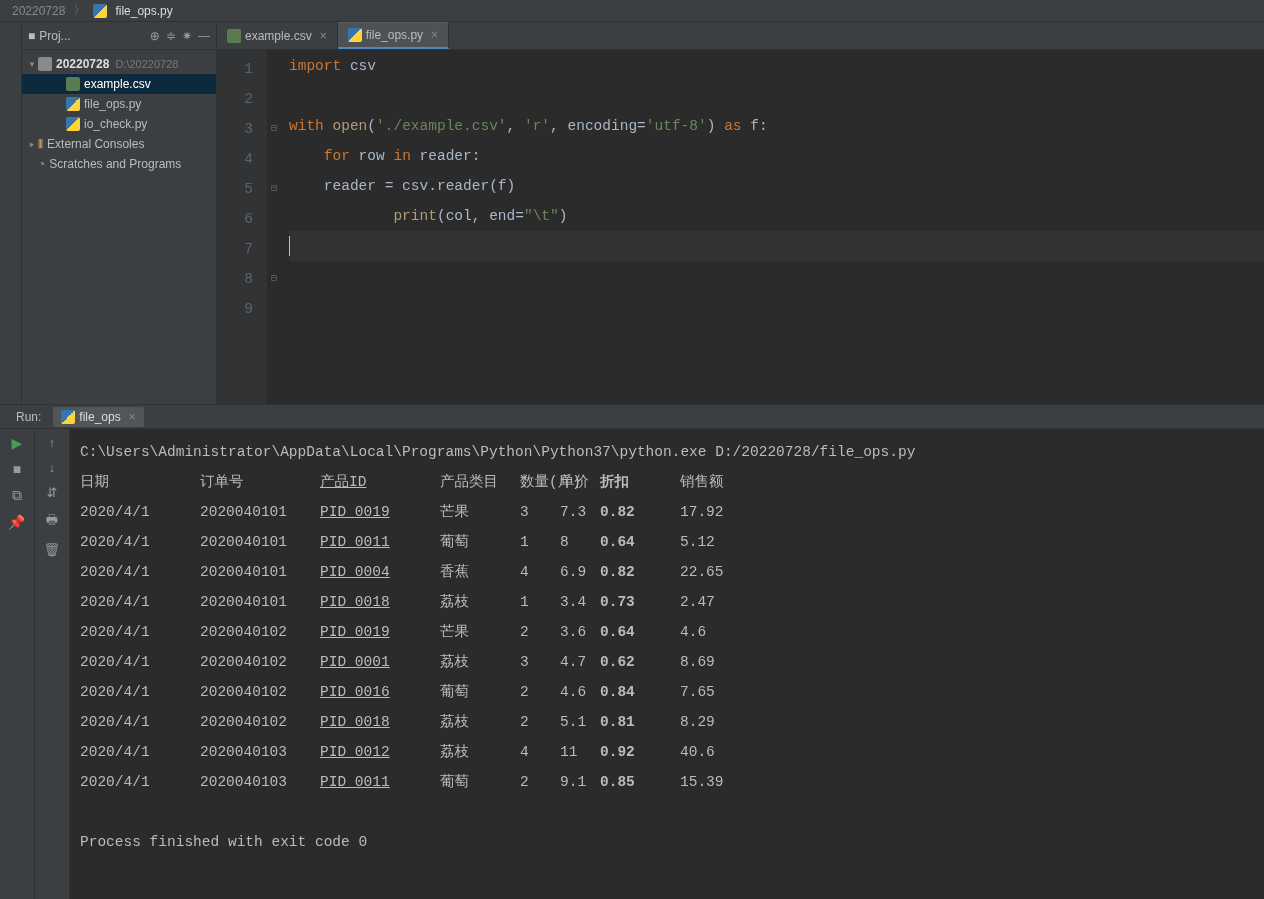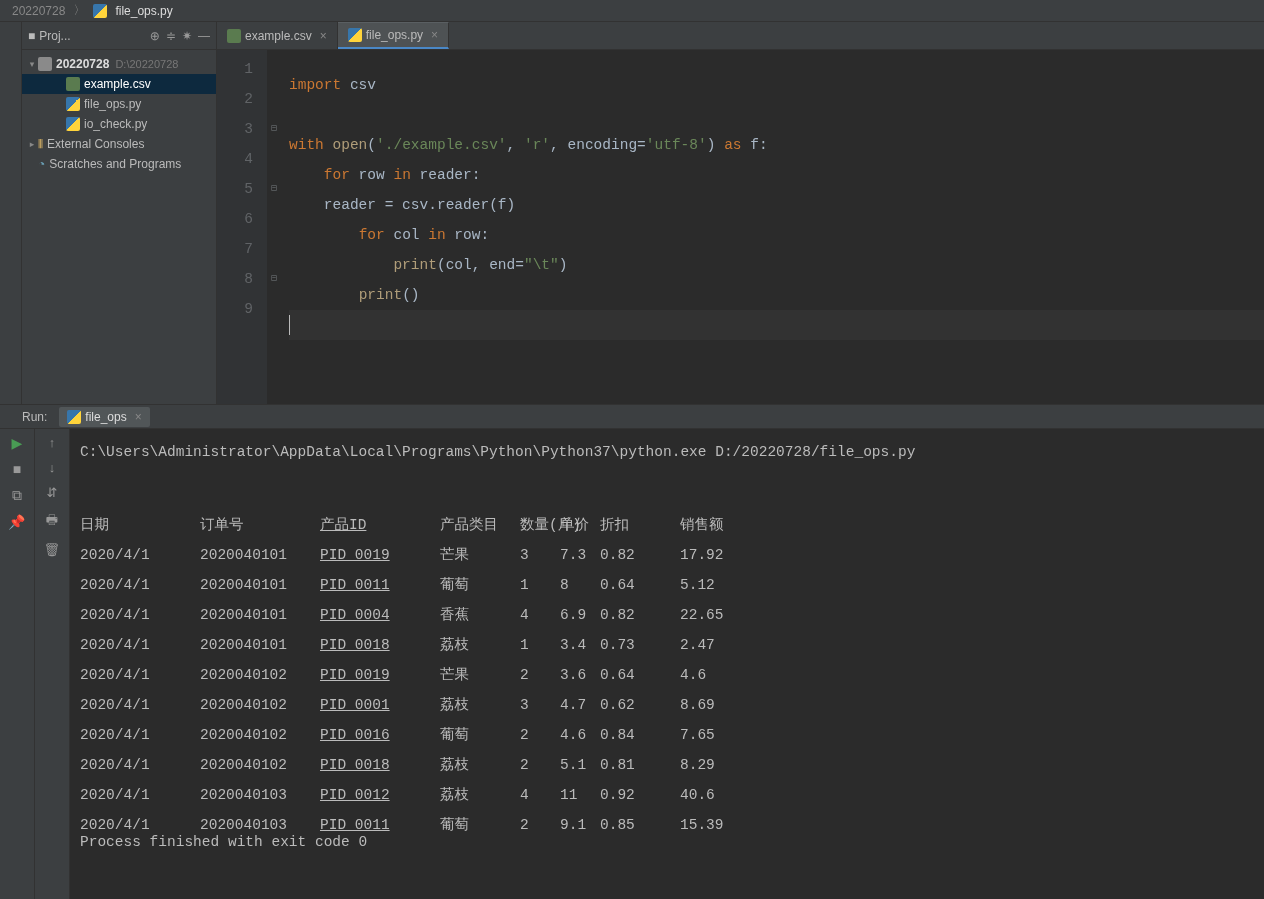--- a/index.html
+++ b/index.html
@@ -145,21 +145,21 @@
 .fold-col {
   width: 14px;
   background: #2b2b2b;
   padding-top: 4px;
   color: #606366;
   font-size: 10px;
 }
 .fold-col div { height: 30px; text-align: center; }
 .code {
   flex: 1;
-  padding-top: 20px;
+  padding-top: 1px;
   padding-left: 8px;
 }
 .code-line { height: 30px; white-space: pre; color: #a9b7c6; }
 .code-line.current { background: #323232; }
 .k { color: #cc7832; }
 .s { color: #6a8759; }
 .fn { color: #b09d79; }
 .p { color: #a9b7c6; }
 .c-caret {
   display: inline-block;
@@ -172,21 +172,21 @@
   background: #2b2b2b;
   border-top: 1px solid #323232;
   display: flex;
   flex-direction: column;
 }
 .run-header {
   height: 24px;
   background: #3c3f41;
   display: flex;
   align-items: center;
-  padding: 0 22px;
+  padding: 0 16px;
   border-bottom: 1px solid #323232;
 }
 .run-header .label { color: #bbb; margin-right: 12px; }
 .run-tab {
   display: flex;
   align-items: center;
   background: #515658;
   height: 20px;
   padding: 0 8px;
   border-radius: 2px;
@@ -225,22 +225,22 @@
   line-height: 30px;
   white-space: pre;
   overflow: hidden;
 }
 .console-row { height: 30px; }
 .c0{display:inline-block;width:120px;}
 .c1{display:inline-block;width:120px;}
 .c2{display:inline-block;width:120px;text-decoration:underline;}
 .c3{display:inline-block;width:80px;}
 .c4{display:inline-block;width:40px;}
-.c5{display:inline-block;width:40px;margin-top:43px;}
-.c6{display:inline-block;width:80px;}
+.c5{display:inline-block;width:40px;}
+.c6{display:inline-block;width:80px;font-weight:bold;}
 .c7{display:inline-block;width:80px;}
 </style>
 </head>
 <body>
 
 <div class="navbar">
   <span class="nav-item">20220728</span>
   <span>〉</span>
   <span class="py-icon"></span>
   <span class="nav-item current">file_ops.py</span>
@@ -334,23 +334,21 @@
           <div></div>
           <div>⊟</div>
           <div></div>
         </div>
       <div class="code" id="code">
           <div class="code-line"><span class="k">import</span><span class="p"> csv</span></div>
           <div class="code-line"></div>
           <div class="code-line"><span class="k">with</span><span class="p"> </span><span class="fn">open</span><span class="p">(</span><span class="s">'./example.csv'</span><span class="p">, </span><span class="s">'r'</span><span class="p">, encoding=</span><span class="s">'utf-8'</span><span class="p">) </span><span class="k">as</span><span class="p"> f:</span></div>
           <div class="code-line"><span class="p">    </span><span class="k">for</span><span class="p"> row </span><span class="k">in</span><span class="p"> reader:</span></div>
           <div class="code-line"><span class="p">    reader = csv.reader(f)</span></div>
-          <div class="code-line"><span class="p">        </span><span class="k">for</span><span class="p"> col </span><span class="k">in</span><span class="p"> row:</span></div>
           <div class="code-line"><span class="p">            </span><span class="fn">print</span><span class="p">(col, end=</span><span class="s">"\t"</span><span class="p">)</span></div>
-          <div class="code-line"><span class="p">        </span><span class="fn">print</span><span class="p">()</span></div>
           <div class="code-line current"><span class="c-caret"></span></div>
         </div>
     </div>
   </div>
 </div>
 
 <div class="run-panel">
   <div class="run-header">
     <span class="label">Run:</span>
     <div class="run-tab">

